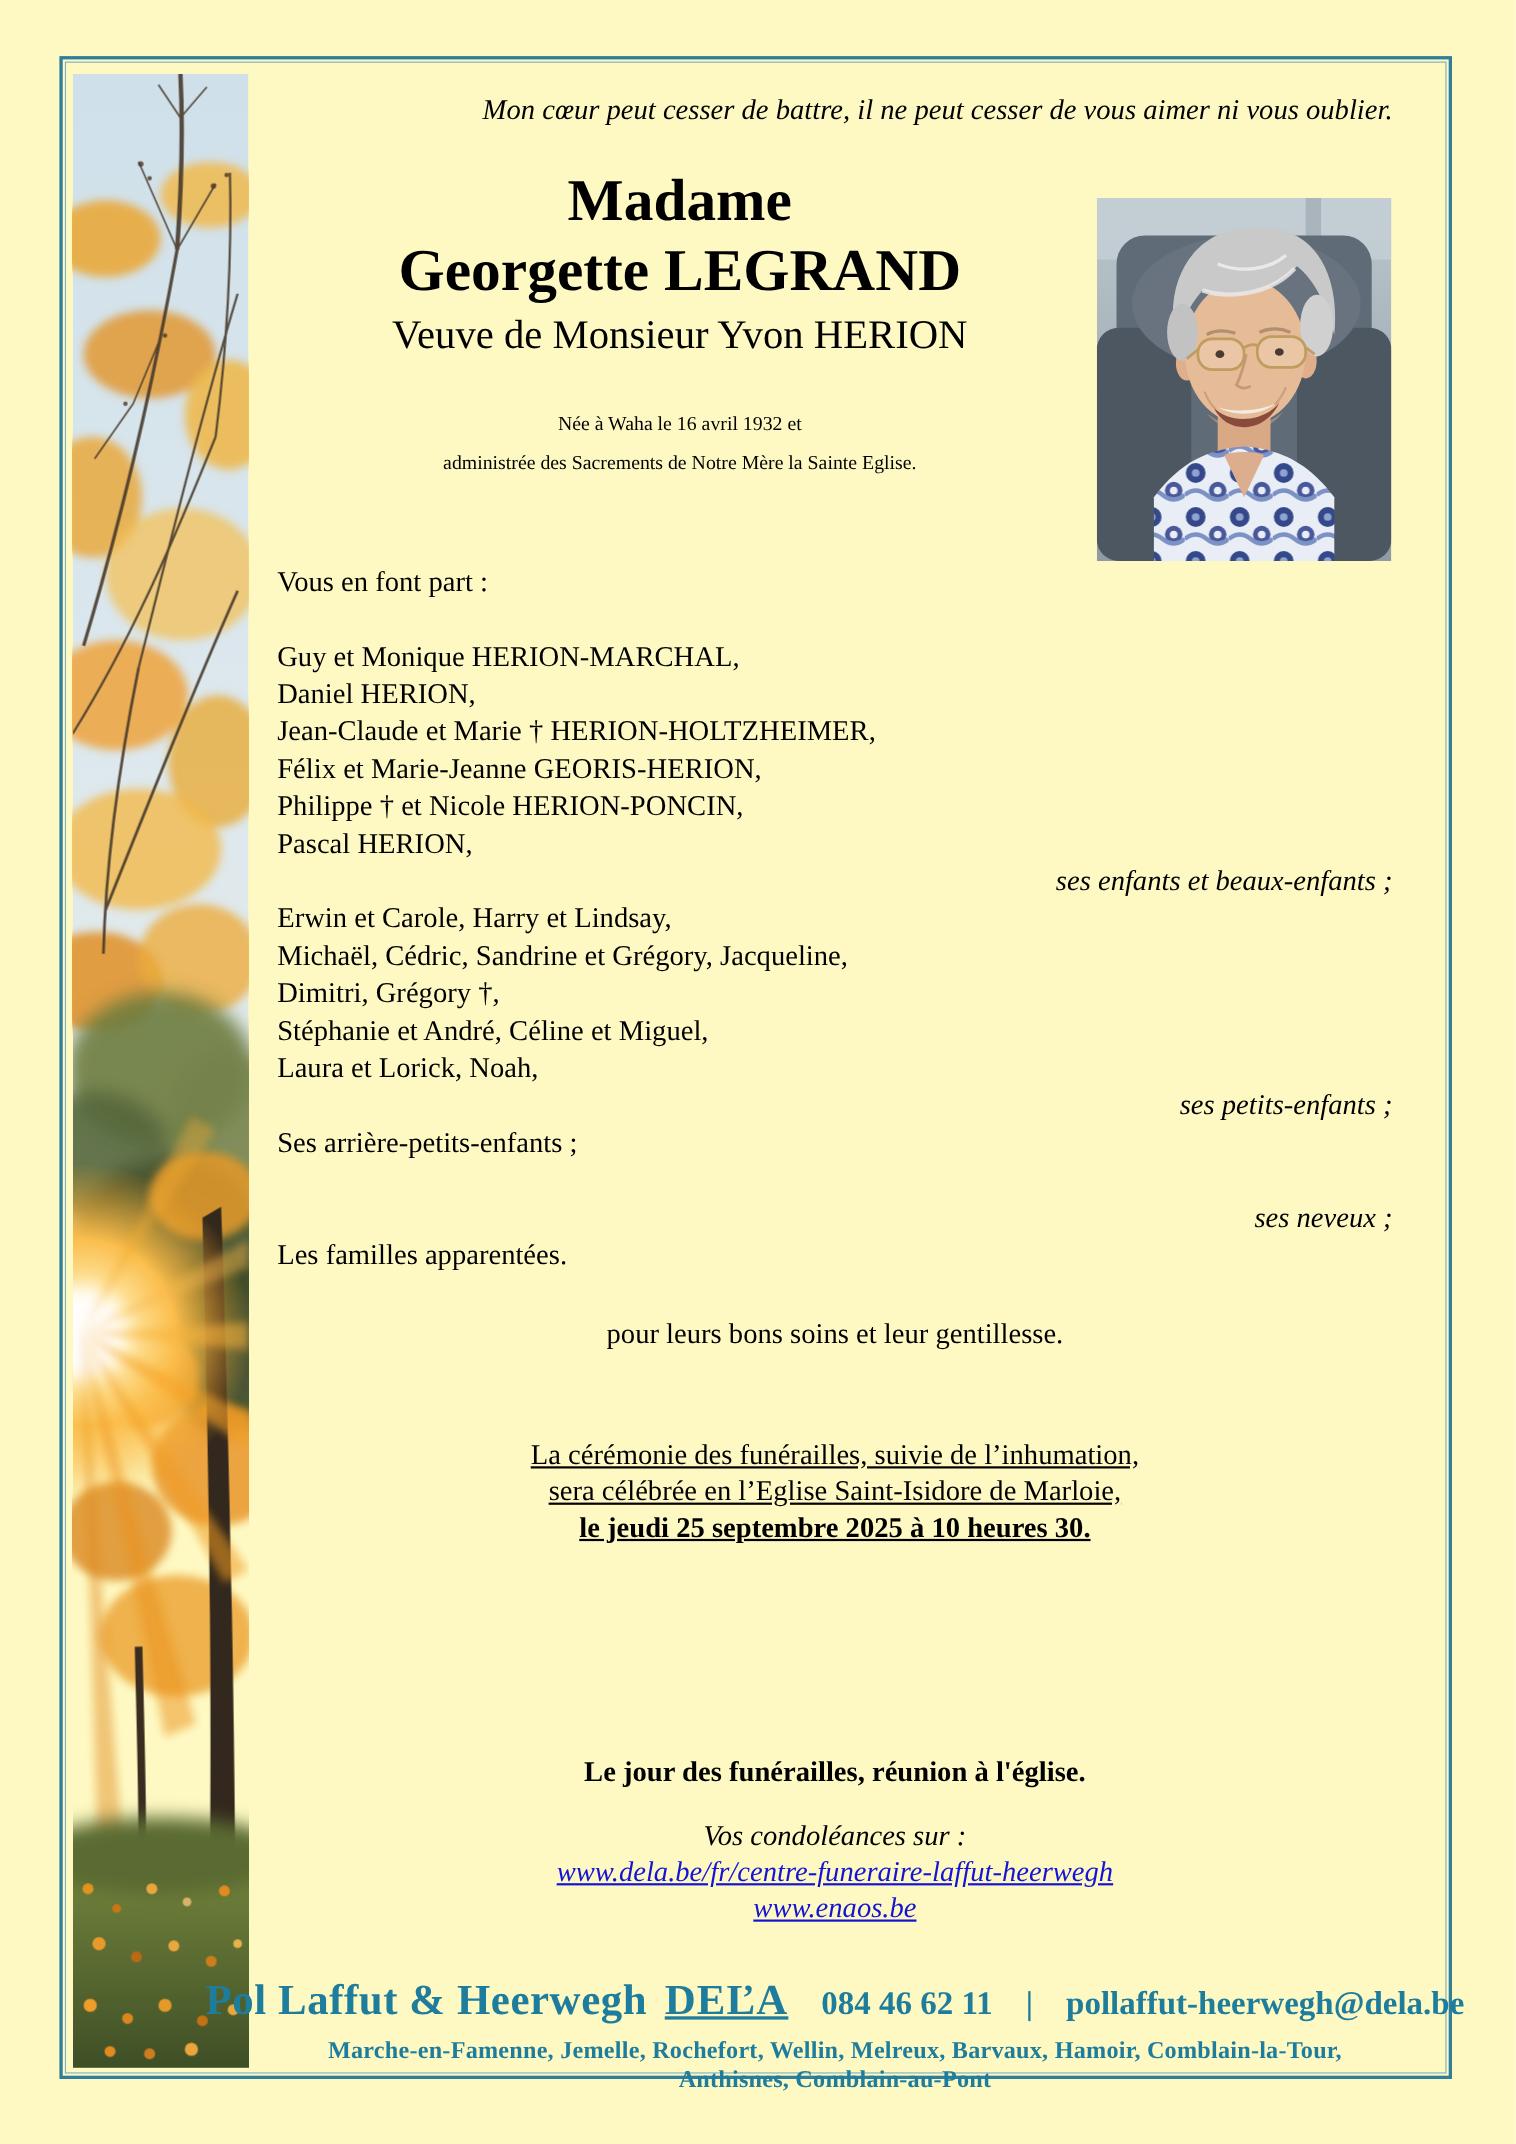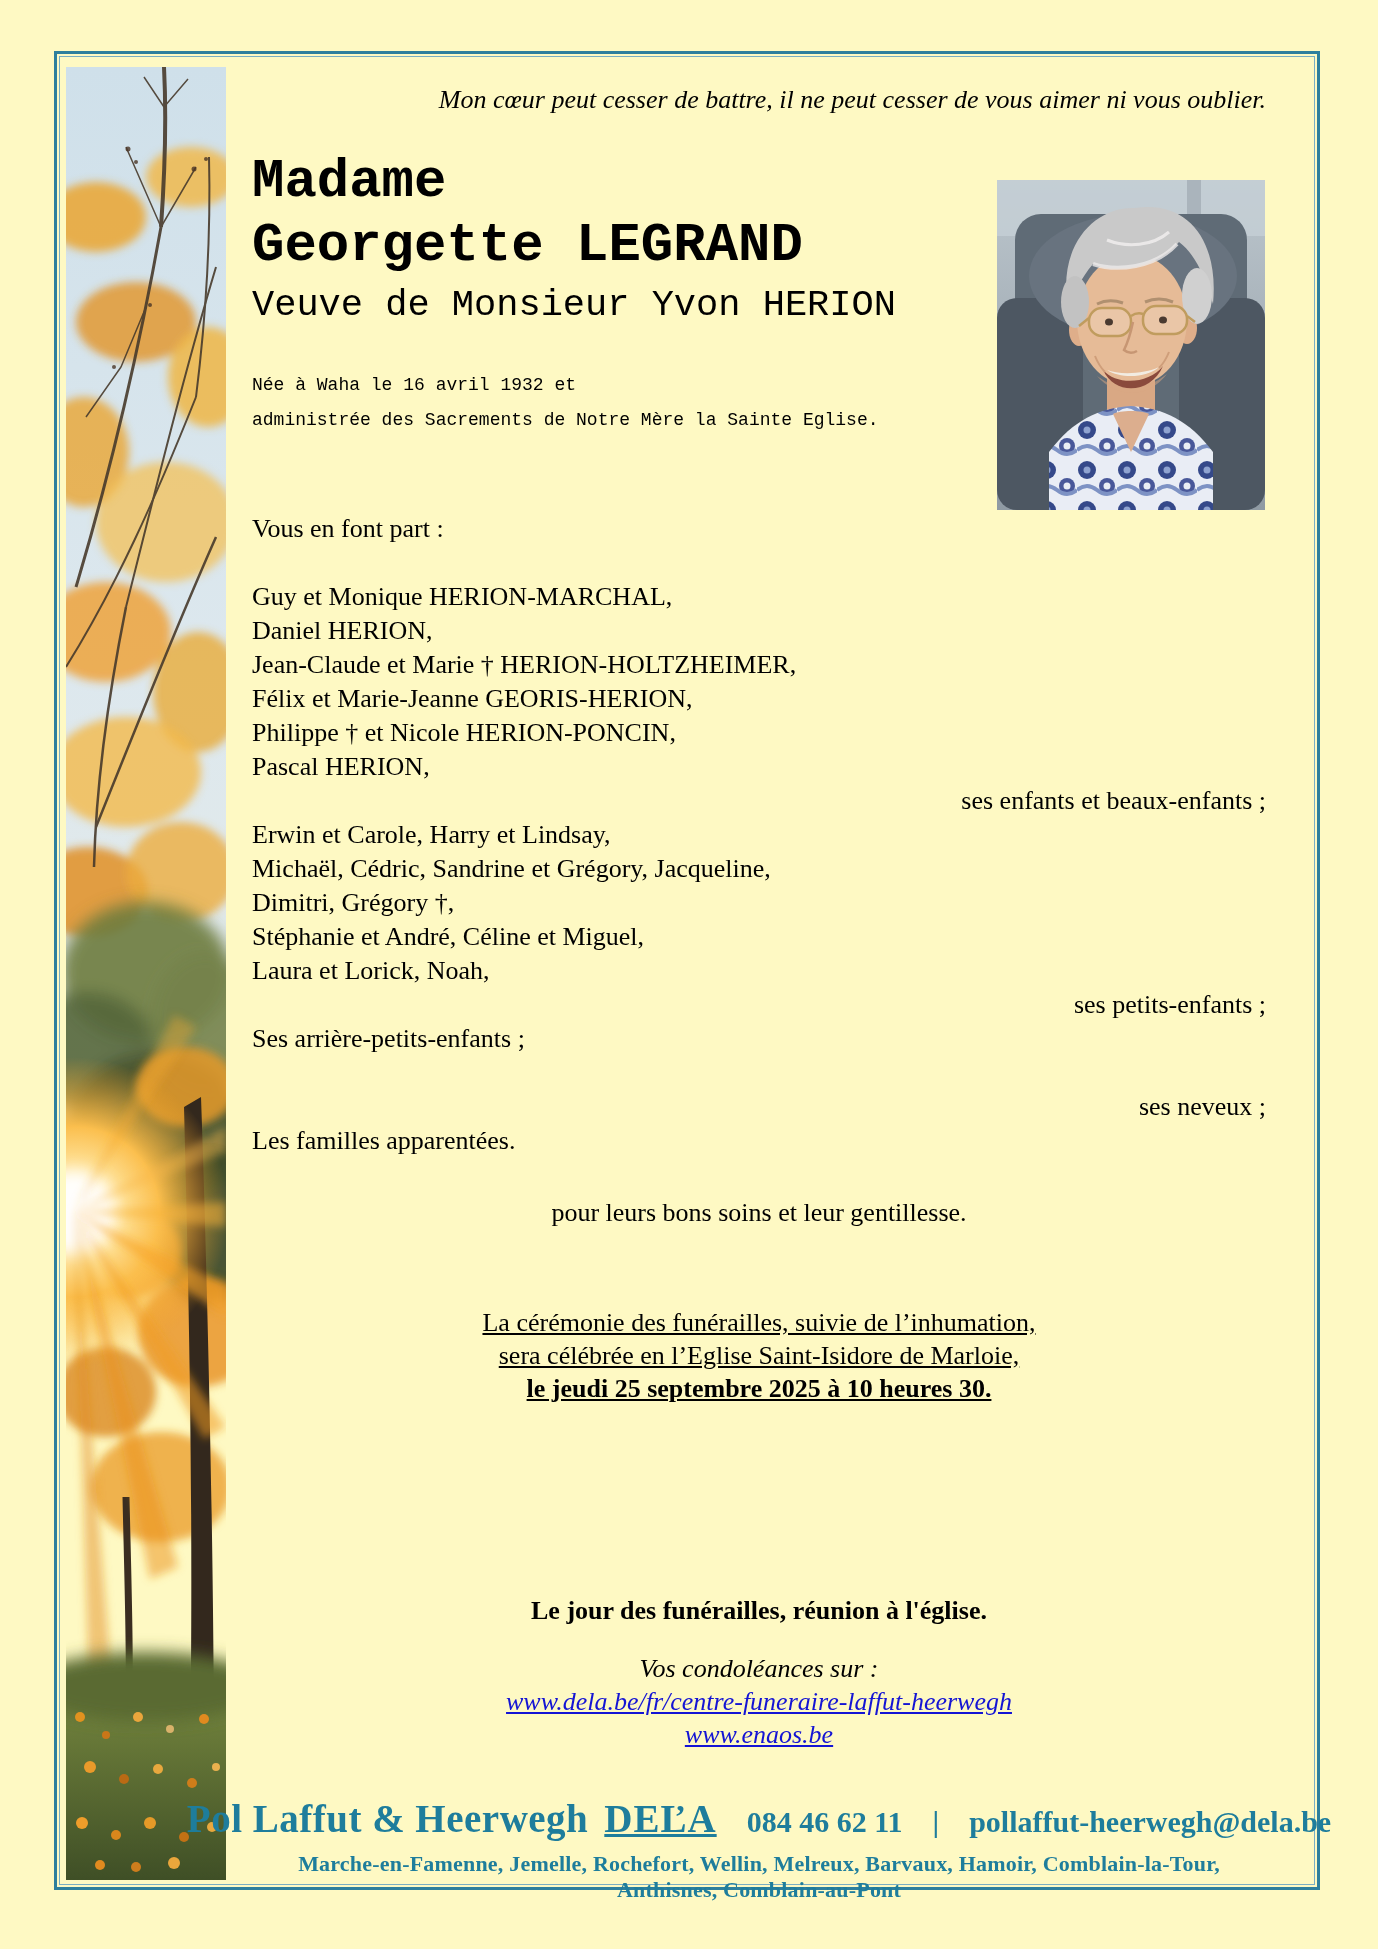--- a/index.html
+++ b/index.html
@@ -31,32 +31,32 @@
     position:absolute;left:997px;top:180px;width:268px;height:330px;
     overflow:hidden;
   }
   .photo svg{display:block;width:100%;height:100%;}
 
   .quote{
     position:absolute;top:84px;right:112px;left:300px;
     text-align:right;font-style:italic;font-size:26px;line-height:32px;
   }
   .title-block{
-    position:absolute;left:252px;top:150px;width:732px;text-align:left;font-family:Liberation Mono, monospace;
+    position:absolute;left:252px;top:150px;width:732px;text-align:center;
   }
   .title-line{font-size:54px;font-weight:bold;line-height:64px;}
   .subtitle{font-size:37px;line-height:54px;}
   .birth{margin-top:36px;font-size:18px;line-height:35px;}
 
   .names-block{
     position:absolute;left:252px;top:512px;width:1014px;
     font-size:26px;line-height:34px;
   }
   .gap{height:34px;}
-  .right-label{text-align:right;}
+  .right-label{text-align:right;font-style:italic;}
 
   .center-block{
     position:absolute;left:252px;width:1014px;text-align:center;
     font-size:26px;line-height:33px;
   }
   .thanks-block{top:1196px;}
   .ceremony-block{top:1306px;text-decoration:underline;}
   .repose-block{top:1434px;font-weight:bold;}
   .funeralday-block{top:1594px;font-weight:bold;}
   .condolences-block{top:1652px;font-style:italic;}

